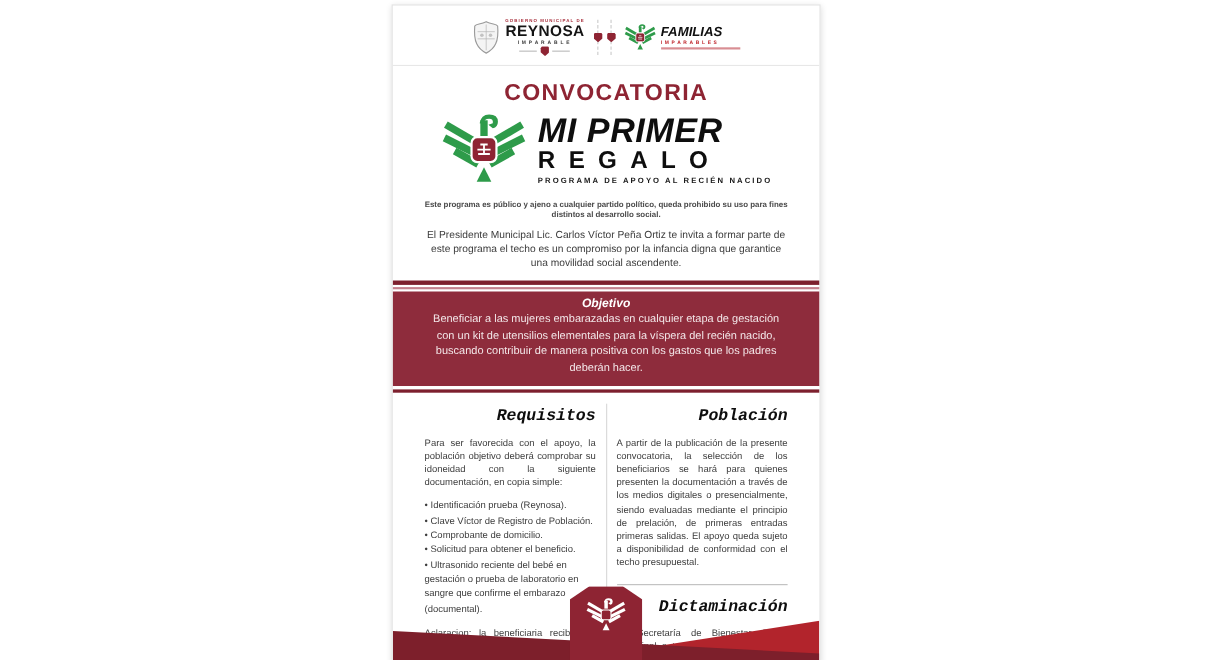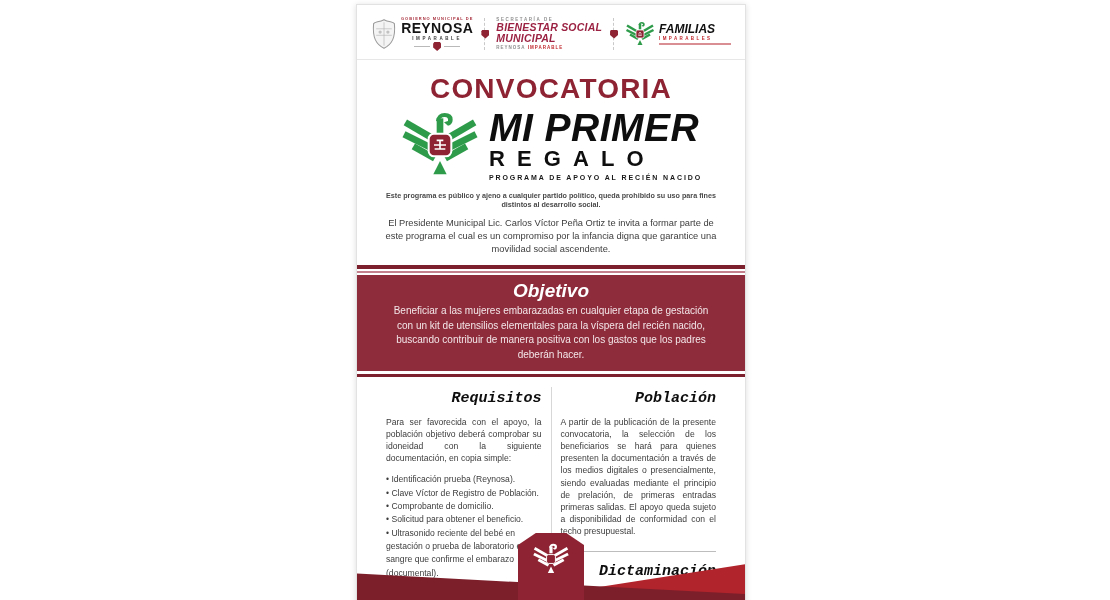--- a/index.html
+++ b/index.html
@@ -33,41 +33,41 @@
               line-height:1.04; letter-spacing:.2px; }
   .bs-sub   { font-size:4.5px; font-weight:bold; letter-spacing:1px; margin-top:1px; }
   .bs-sub .g { color:#8e8e8e; } .bs-sub .r { color:#c0272d; }
 
   .fam-text { text-align:left; }
   .fam-name { font-size:12px; font-weight:900; font-style:italic; color:#101010; line-height:1; }
   .fam-sub  { font-size:4.5px; font-weight:bold; letter-spacing:2.4px; color:#c0272d; margin-top:1.5px; }
   .fam-tag  { margin-top:1.5px; height:2px; background:#b8323a; width:72px; opacity:.55; }
 
   
-  .title { margin-top:13px; text-align:center; font-size:28px; font-weight:800;
+  .title { margin-top:13px; text-align:center; font-size:21px; font-weight:800;
            color:#8e2433; letter-spacing:1.2px; }
   .brand { display:flex; align-items:center; justify-content:center; gap:9px; margin-top:4px; }
   .brand-text { text-align:left; }
-  .brand-l1 { font-size:39px; font-weight:900; font-style:italic; color:#0e0e0e;
+  .brand-l1 { font-size:31px; font-weight:900; font-style:italic; color:#0e0e0e;
               line-height:.95; letter-spacing:.5px; }
   .brand-l2 { font-size:22px; font-weight:800; letter-spacing:.55em; color:#0e0e0e;
               margin-top:2px; line-height:1; }
   .brand-tag { font-size:7px; font-weight:bold; letter-spacing:.27em; color:#181818; margin-top:4px; }
 
   .disclaimer { margin:10px auto 0; width:352px; text-align:center; font-size:7.2px;
                 font-weight:bold; color:#4a4a4a; }
   .intro { margin:8px auto 0; width:332px; text-align:center; font-size:9.3px;
            color:#3c3c3c; line-height:1.4; }
 
   
   .objetivo { margin-top:9px; }
   .rule-a { height:4px; background:#7d202e; }
   .rule-b { height:2px; background:#c4808d; margin:2px 0; }
   .obj-band { background:#8e2c3c; padding:5px 26px 9px; }
-  .obj-title { text-align:center; font-size:19px; font-weight:800; font-style:italic; color:#fff; }
+  .obj-title { text-align:center; font-size:11px; font-weight:800; font-style:italic; color:#fff; }
   .obj-body  { margin:2px auto 0; max-width:322px; text-align:center; font-size:10px;
                line-height:1.45; color:#f3e6e8; }
   .rule-gap { height:3px; background:#fff; }
   .rule-c { height:2.5px; background:#7d202e; }
 
   
   .columns { display:flex; padding:4px 20px 0; }
   .col { flex:1; padding:0 9px; }
   .col h3 { text-align:right; font-size:15px; font-weight:800; font-style:italic;
             color:#0e0e0e; margin:9px 0 9px;font-family:Liberation Mono, monospace; }
@@ -111,31 +111,20 @@
             <span class="mini-shield"></span>
             <span class="dash"></span>
           </div>
         </div>
       </div>
 
       <div class="sep">
         <span class="mini-shield"></span>
       </div>
 
-      <div class="logo-group">
-        <div class="bs-text">
-          <div class="bs-pre">SECRETARÍA DE</div>
-          <div class="bs-line">BIENESTAR SOCIAL</div>
-          <div class="bs-line">MUNICIPAL</div>
-          <div class="bs-sub">
-            <span class="g">REYNOSA</span>
-            <span class="r">IMPARABLE</span>
-          </div>
-        </div>
-      </div>
 
       <div class="sep">
         <span class="mini-shield"></span>
       </div>
 
       <div class="logo-group">
         <svg width="30" height="26" viewBox="0 0 120 104">
           <g stroke="#2e9b4a" stroke-width="10" fill="none">
             <path d="M56 46 L8 18"></path>
               <path d="M54 60 L6 36"></path>
@@ -177,21 +166,21 @@
         <path d="M51 52 h18 M52 58 h16 M55 45 h10 M60 45 v13" stroke="#fff" stroke-width="2.5" fill="none"></path>
       </svg>
       <div class="brand-text">
         <div class="brand-l1">MI PRIMER</div>
         <div class="brand-l2">REGALO</div>
         <div class="brand-tag">PROGRAMA DE APOYO AL RECIÉN NACIDO</div>
       </div>
     </div>
 
     <div class="disclaimer">Este programa es público y ajeno a cualquier partido político, queda prohibido su uso para fines distintos al desarrollo social.</div>
-    <div class="intro">El Presidente Municipal Lic. Carlos Víctor Peña Ortiz te invita a formar parte de este programa el cual es un compromiso por la infancia digna que garantice una movilidad social ascendente.</div>
+    <div class="intro">El Presidente Municipal Lic. Carlos Víctor Peña Ortiz te invita a formar parte de este programa el techo es un compromiso por la infancia digna que garantice una movilidad social ascendente.</div>
 
     <section class="objetivo">
       <div class="rule-a"></div>
       <div class="rule-b"></div>
       <div class="obj-band">
         <div class="obj-title">Objetivo</div>
         <div class="obj-body">Beneficiar a las mujeres embarazadas en cualquier etapa de gestación con un kit de utensilios elementales para la víspera del recién nacido, buscando contribuir de manera positiva con los gastos que los padres deberán hacer.</div>
       </div>
       <div class="rule-gap"></div>
       <div class="rule-c"></div>

